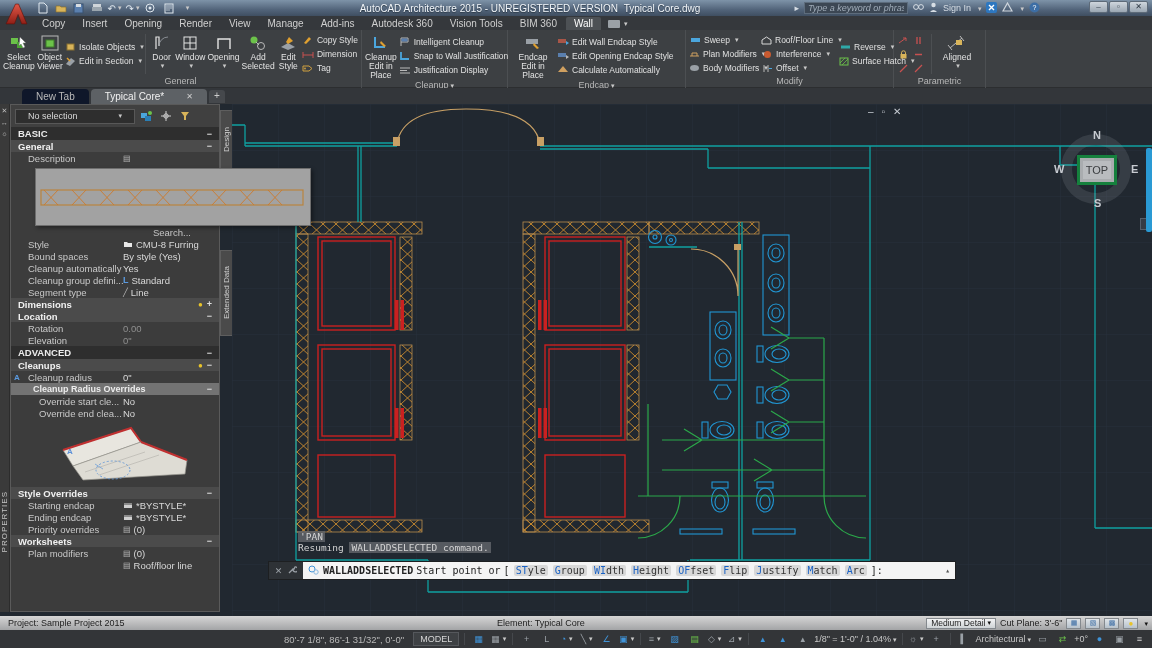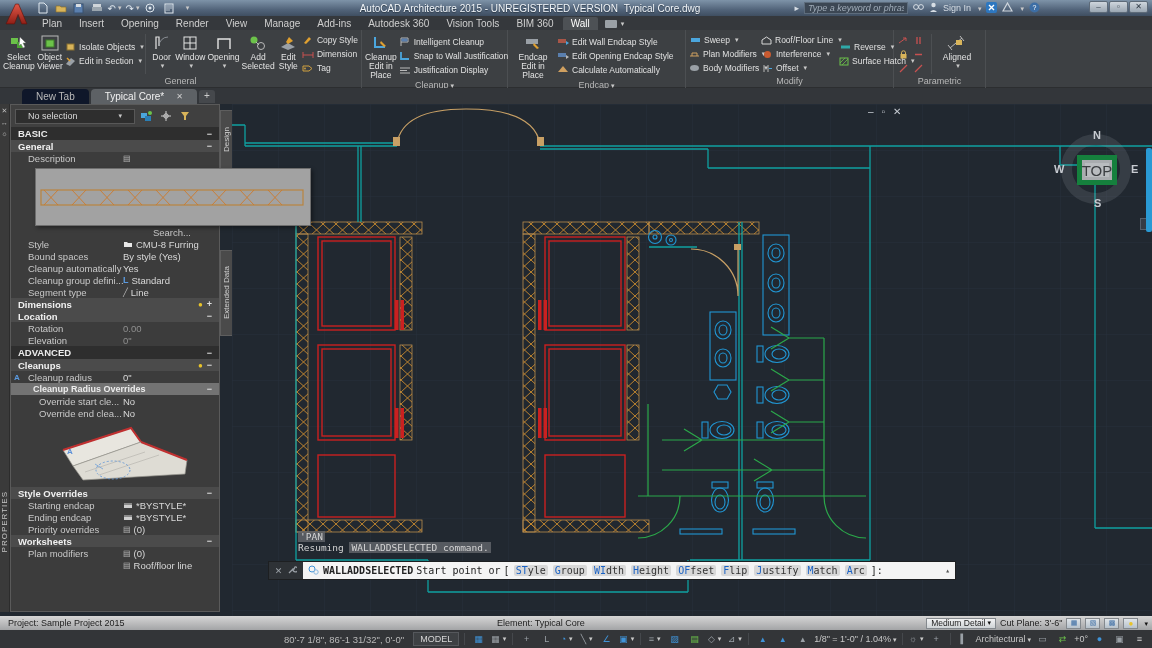--- a/index.html
+++ b/index.html
@@ -31,29 +31,29 @@
 .rbig .bi{width:20px;height:18px;display:flex;align-items:center;justify-content:center;margin-bottom:1px}
 .rstack{display:flex;flex-direction:column;justify-content:center;gap:2px}
 .rsmall{display:flex;align-items:center;gap:3px;font-size:8.5px;color:#e0e0e0;height:12px;white-space:nowrap}
 .si{width:12px;height:11px;display:inline-flex;align-items:center;justify-content:center}
 .car::after{content:"▾";font-size:7px;color:#c9c9c9;margin-left:2px}
 .carD::after{content:"▾";font-size:7px;color:#111;margin-left:2px}
 .vsep{width:1px;background:#4c4f52;margin:2px 2px}
 
 .docbar{position:absolute;left:0;top:88px;width:1152px;height:16px;background:#33363a;display:flex;align-items:flex-end;padding-left:22px;gap:2px}
 .dtab{padding:1px 14px;font-size:10px;color:#b9b9b9;background:#0f172a;border-radius:4px 4px 0 0;height:15px;line-height:13px}
-.dtab.on{background:#5d6165;color:#f2f2f2;display:flex;gap:12px;align-items:flex-start}
+.dtab.on{background:#5d6165;color:#f2f2f2;display:flex;gap:22px;align-items:flex-start}
 .dtab .x{font-size:8px;color:#cfcfcf}
 .plustab{width:16px;height:13px;background:#45484c;border-radius:3px 3px 0 0;color:#ccc;font-size:10px;text-align:center;line-height:12px;margin-bottom:1px}
 
 .canvas{position:absolute;left:0;top:104px;width:1152px;height:512px;background:#212830;overflow:hidden}
 .plan{position:absolute;left:232px;top:0}
 .vcube{position:absolute;left:1058px;top:131px;width:78px;height:78px}
 .vring{position:absolute;left:3px;top:3px;width:70px;height:70px;border-radius:50%;border:11px solid rgba(170,175,182,0.16)}
-.vface{position:absolute;left:19px;top:24px;width:40px;height:30px;background:#b9bcbf;border:5px solid #15803d;box-shadow:inset 0 0 0 3px #a9acaf;color:#3a3d40;font-size:15px;display:flex;align-items:center;justify-content:center}
+.vface{position:absolute;left:19px;top:24px;width:40px;height:30px;background:#b9bcbf;border:3px solid #15803d;box-shadow:inset 0 0 0 3px #a9acaf;color:#3a3d40;font-size:11px;display:flex;align-items:center;justify-content:center}
 .vlet{position:absolute;color:#c7cbd1;font-size:11px;font-weight:bold}
 .wcschip{position:absolute;left:1140px;top:218px;width:42px;height:12px;background:#353b44;border:1px solid #555e6a;border-radius:0;color:#8d97a4;font-size:8px;display:flex;align-items:center;justify-content:center;gap:3px}
 .cwin{position:absolute;left:1100px;top:106px;display:flex;gap:8px;color:#c6cbd2;font-size:10px}
 .bluestrip{position:absolute;left:1146px;top:148px;width:6px;height:84px;background:#2a9ad4;border-radius:2px}
 
 .prail{position:absolute;left:0;top:104px;width:10px;height:508px;background:#3a3a3a;border-right:1px solid #2c2c2c;display:flex;flex-direction:column;align-items:center;padding-top:3px;gap:4px;color:#bbb;font-size:7px}
 .prail .vtext{margin-top:auto;margin-bottom:60px;writing-mode:vertical-rl;transform:rotate(180deg);font-size:8px;letter-spacing:1px;color:#c4c4c4}
 .palette{position:absolute;left:10px;top:104px;width:210px;height:508px;background:#3c3c3c;border:1px solid #5a5a5a;font-size:9.5px;color:#c9c9c9;overflow:hidden}
 .phead{height:22px;display:flex;align-items:center;gap:4px;padding:0 4px;background:#404040}
 .pdrop{width:120px;height:15px;background:#2e2e2e;border:1px solid #585858;color:#d8d8d8;font-size:9px;display:flex;align-items:center;justify-content:space-between;padding:0 12px}
@@ -190,21 +190,21 @@
           <linearGradient id="lgA" x1="0" y1="0" x2="0" y2="1">
             <stop offset="0" stop-color="#e05747"></stop>
             <stop offset="1" stop-color="#8f1f16"></stop>
           </linearGradient>
         </defs>
       <path d="M2 21 L11 2 L14 2 L22 21 L17 21 L13.5 12 L10 21 Z" fill="url(#lgA)" stroke="#5d120c" stroke-width="0.6"></path>
     </svg>
   </div>
 
   <div class="rtabs">
-    <span class="rtab">Plan</span>
+    <span class="rtab">Copy</span>
     <span class="rtab">Insert</span>
     <span class="rtab">Opening</span>
     <span class="rtab">Render</span>
     <span class="rtab">View</span>
     <span class="rtab">Manage</span>
     <span class="rtab">Add-ins</span>
     <span class="rtab">Autodesk 360</span>
     <span class="rtab">Vision Tools</span>
     <span class="rtab">BIM 360</span>
     <span class="rtab on">Wall</span>

